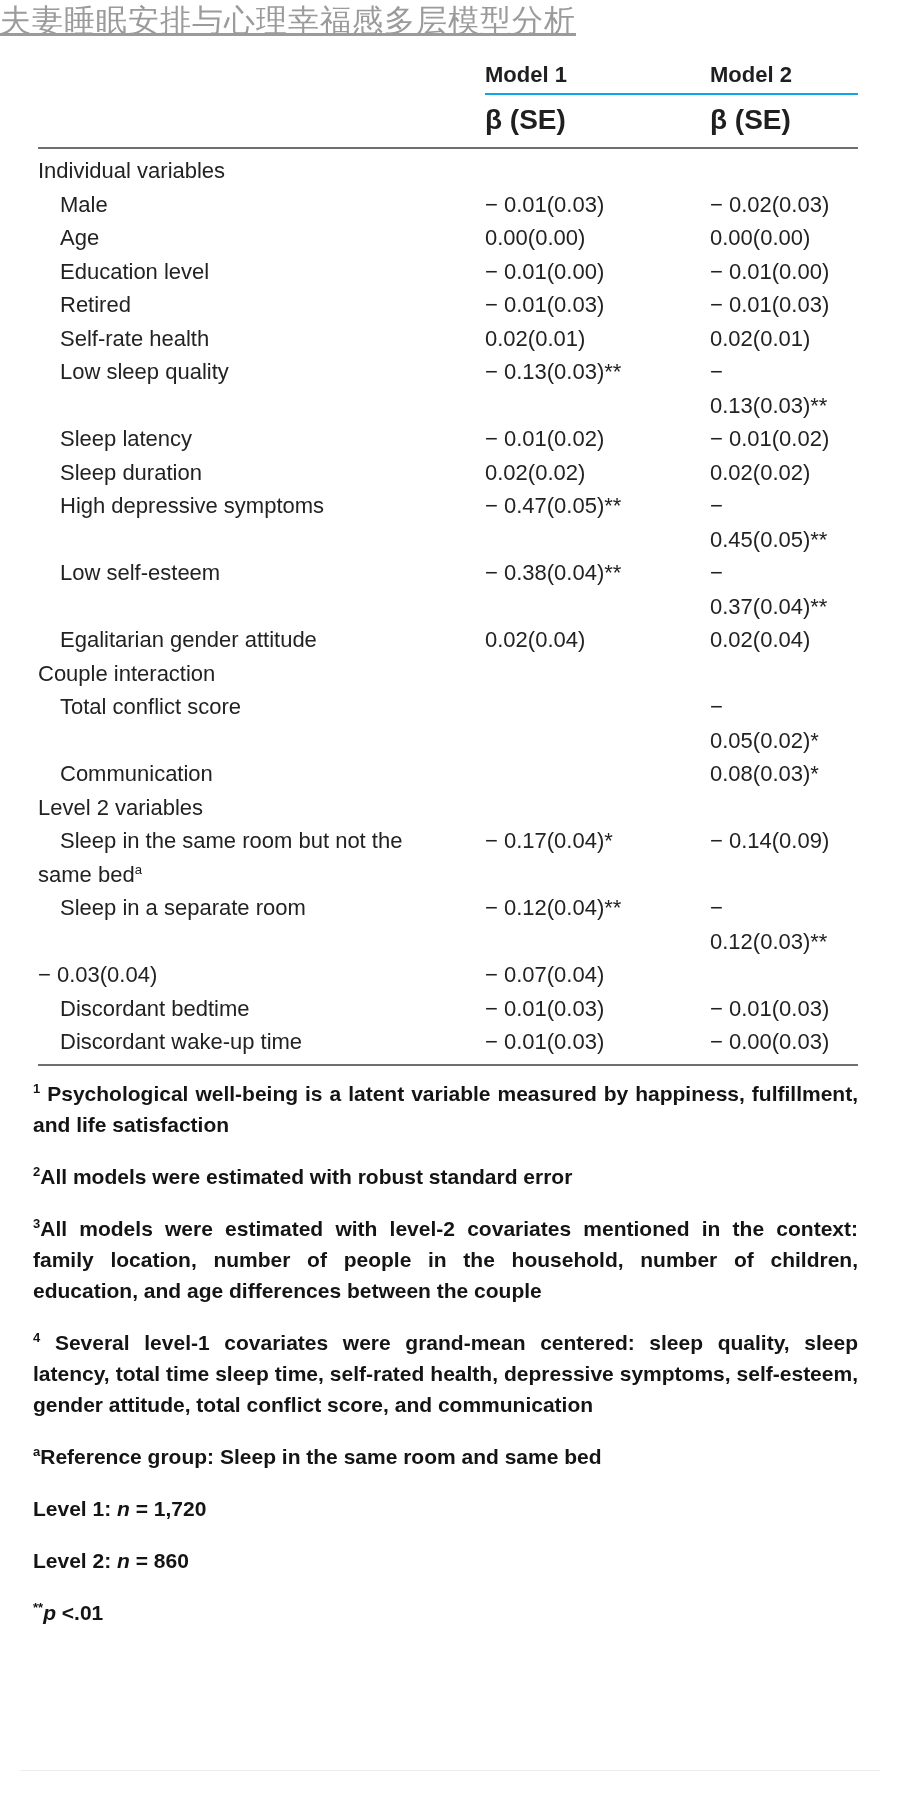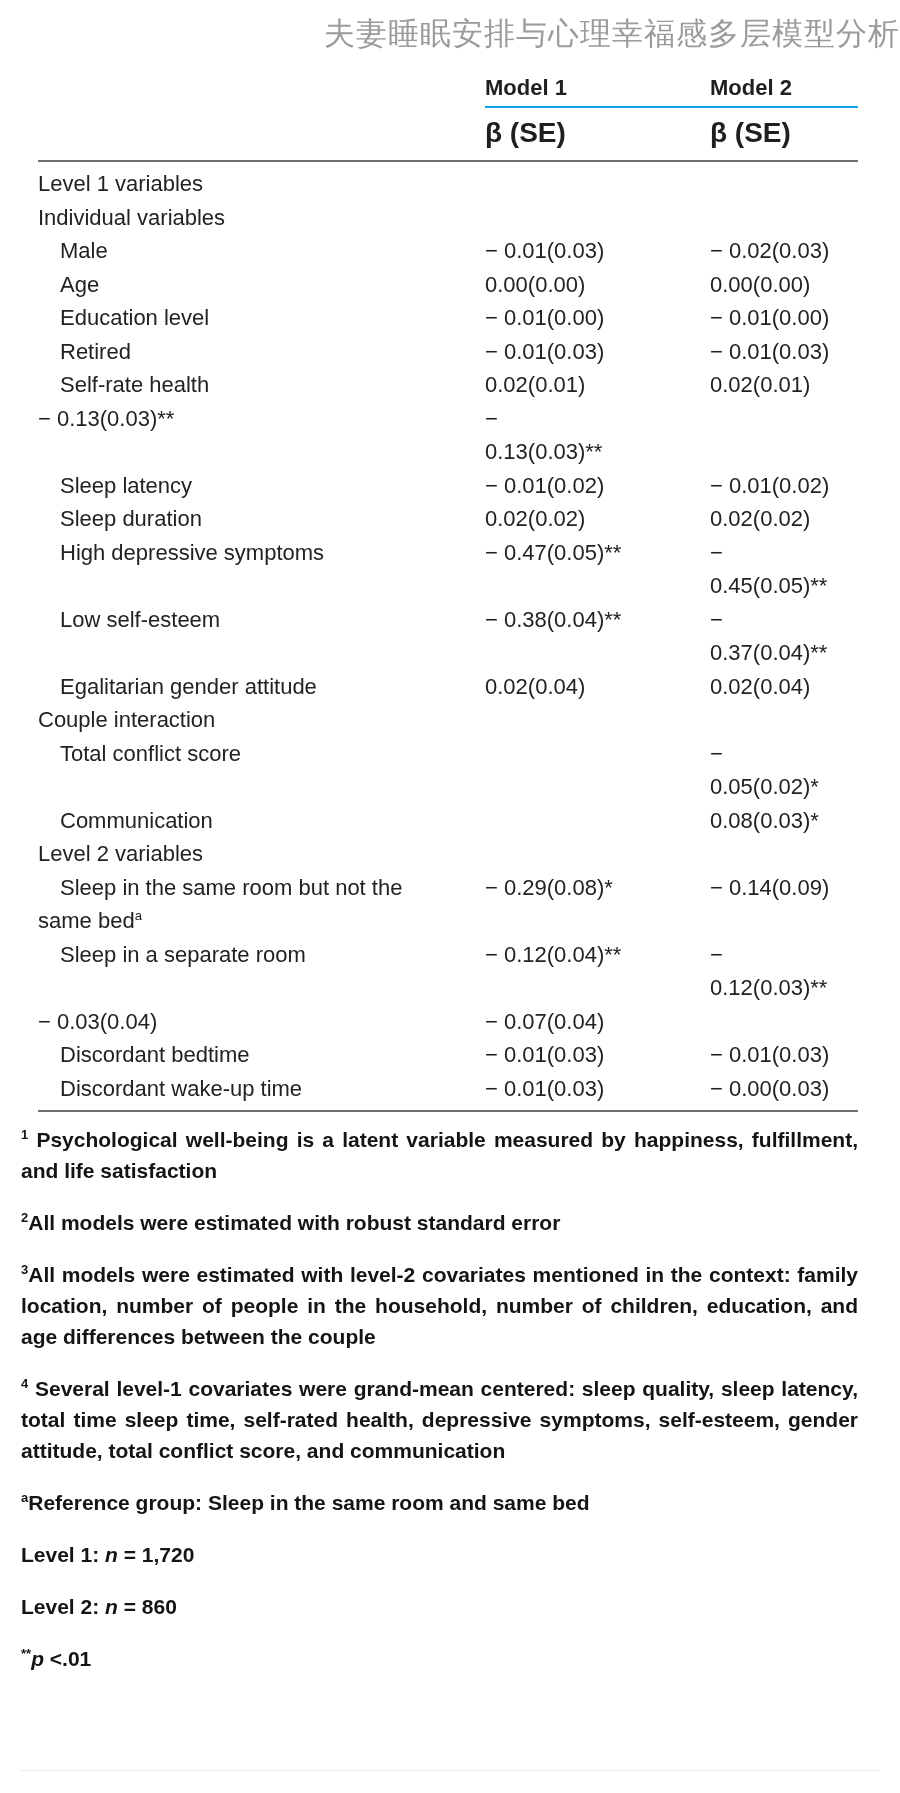--- a/index.html
+++ b/index.html
@@ -8,26 +8,26 @@
     position: relative;
     width: 900px;
     height: 1793px;
     background: #ffffff;
     font-family: "Liberation Sans", "DejaVu Sans", sans-serif;
     color: #1f1f1f;
     overflow: hidden;
     margin: 0 auto;
   }
   .title {
-    padding-top: 13px;
-    text-align: right;
+    text-align: left;
     font-size: 31px;
     font-weight: 400;
     color: #9b9b9b;
     letter-spacing: 1px;
+    text-decoration: underline;
   }
   .table-area { margin: 20px 42px 0 38px; width: 820px; }
 
   .head-row1 { display: grid; grid-template-columns: 447px 373px; }
   .models-band {
     display: grid;
     grid-template-columns: 225px 148px;
     border-bottom: 2px solid #0ea5e9;
     padding-bottom: 5px;
     font-weight: 700;
@@ -55,21 +55,21 @@
   }
   .row .label {
     text-indent: 22px;
     padding-right: 8px;
     white-space: pre-line;
   }
   .row.section .label { text-indent: 0; }
   .row .val { white-space: pre-line; }
   sup { font-size: 60%; line-height: 0; }
 
-  .footnotes { margin: 12px 42px 0 21px; }
+  .footnotes { margin: 12px 42px 0 33px; }
   .fn {
     margin-top: 21px;
     font-size: 21px;
     font-weight: 700;
     line-height: 31px;
     color: #141414;
   }
   .fn.justify { text-align: justify; }
   .fn sup { font-size: 13px; }
   .fn i { font-style: italic; }
@@ -101,25 +101,20 @@
     </div>
 
     <div class="head-row2">
       <div></div>
       <div>β (SE)</div>
       <div>β (SE)</div>
     </div>
 
     <div class="tbody">
         <div class="row section">
-          <div class="label">Level 1 variables</div>
-          <div class="val"></div>
-          <div class="val"></div>
-        </div>
-        <div class="row section">
           <div class="label">Individual variables</div>
           <div class="val"></div>
           <div class="val"></div>
         </div>
         <div class="row item">
           <div class="label">Male</div>
           <div class="val">− 0.01(0.03)</div>
           <div class="val">− 0.02(0.03)</div>
         </div>
         <div class="row item">
@@ -136,20 +131,21 @@
           <div class="label">Retired</div>
           <div class="val">− 0.01(0.03)</div>
           <div class="val">− 0.01(0.03)</div>
         </div>
         <div class="row item">
           <div class="label">Self-rate health</div>
           <div class="val">0.02(0.01)</div>
           <div class="val">0.02(0.01)</div>
         </div>
         <div class="row item">
+          <div class="label">Low sleep quality</div>
           <div class="val">− 0.13(0.03)**</div>
           <div class="val">−
 0.13(0.03)**</div>
         </div>
         <div class="row item">
           <div class="label">Sleep latency</div>
           <div class="val">− 0.01(0.02)</div>
           <div class="val">− 0.01(0.02)</div>
         </div>
         <div class="row item">
@@ -191,21 +187,21 @@
           <div class="val">0.08(0.03)*</div>
         </div>
         <div class="row section">
           <div class="label">Level 2 variables</div>
           <div class="val"></div>
           <div class="val"></div>
         </div>
         <div class="row item">
           <div class="label">Sleep in the same room but not the
 same bed<sup>a</sup></div>
-          <div class="val">− 0.29(0.08)*</div>
+          <div class="val">− 0.17(0.04)*</div>
           <div class="val">− 0.14(0.09)</div>
         </div>
         <div class="row item">
           <div class="label">Sleep in a separate room</div>
           <div class="val">− 0.12(0.04)**</div>
           <div class="val">−
 0.12(0.03)**</div>
         </div>
         <div class="row item">
           <div class="val">− 0.03(0.04)</div>

